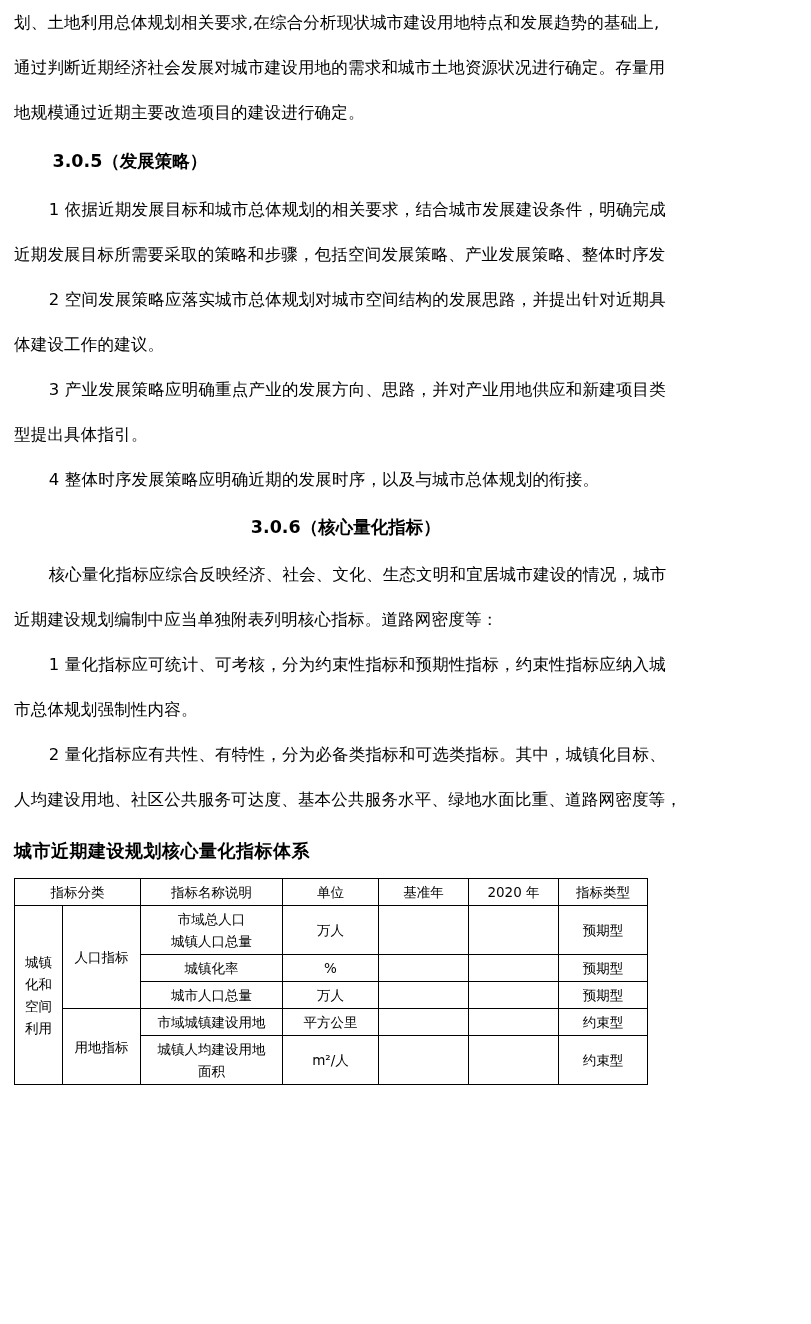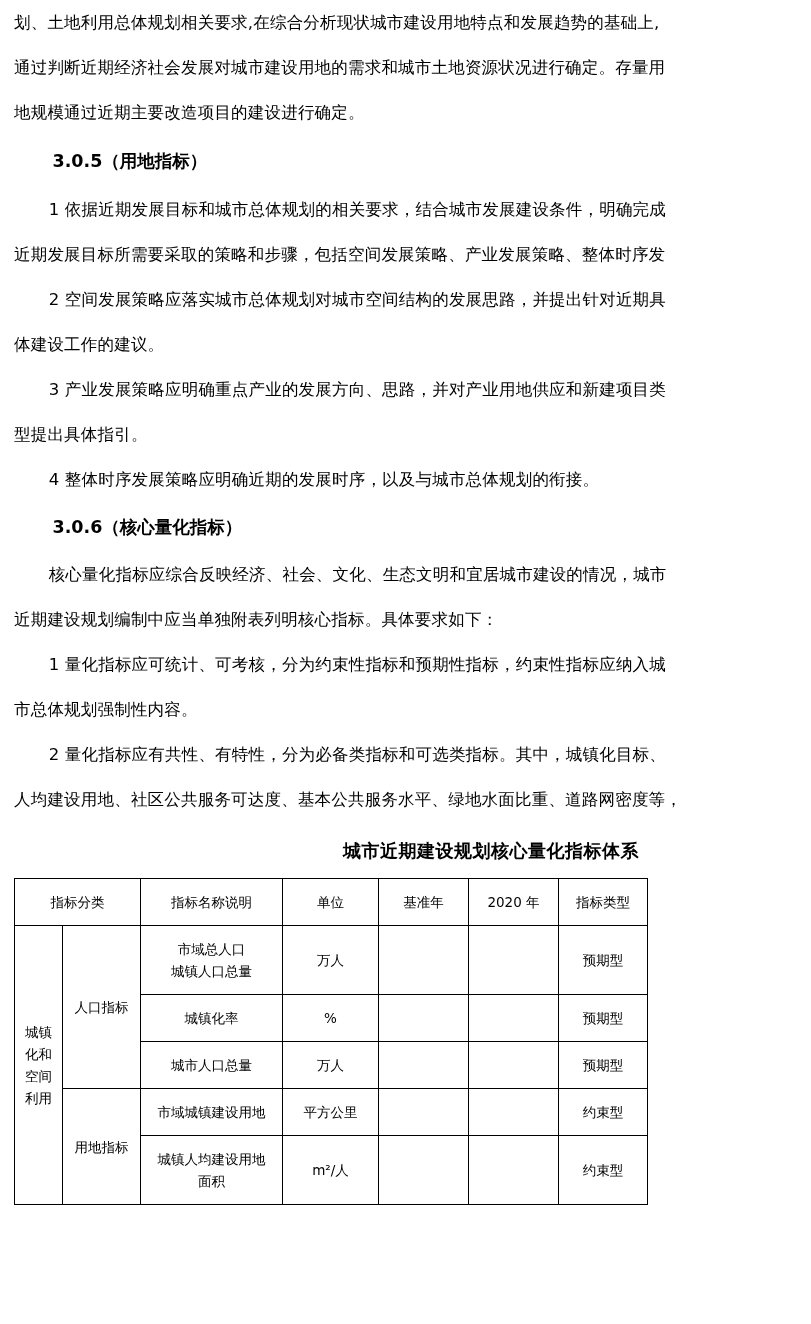--- a/index.html
+++ b/index.html
@@ -32,44 +32,44 @@
   .noindent { text-indent: 0; }
 
   h3 {
     margin: 0;
     font-size: 17.5px;
     font-weight: bold;
     line-height: 52px;
     text-indent: 2.2em;
     white-space: nowrap;
   }
-  .heading-tight { line-height: 50px; }
+  .heading-tight { line-height: 50px; text-align: center; }
 
   .table-title {
-    text-align: right;
+    text-align: left;
     font-size: 18px;
     font-weight: bold;
     line-height: 46px;
     margin: 6px 0 4px 0;
     letter-spacing: 0.5px;
   }
 
   table.metrics {
     border-collapse: collapse;
     width: 633px;
     margin: 0 auto;
     table-layout: fixed;
   }
   table.metrics td, table.metrics th {
     border: 1px solid #000000;
     font-size: 13.5px;
     font-weight: normal;
     text-align: center;
     vertical-align: middle;
-    padding: 12px 3px;
+    padding: 2px 3px;
     line-height: 22px;
   }
   table.metrics th { font-weight: normal; }
   .col-a { width: 48px; }
   .col-b { width: 78px; }
   .col-c { width: 142px; }
   .col-d { width: 96px; }
   .col-e { width: 90px; }
   .col-f { width: 90px; }
   .col-g { width: 89px; }
@@ -82,34 +82,34 @@
 </style>
 </head>
 <body>
 
 <div class="page">
 
   <p class="noindent">划、土地利用总体规划相关要求,在综合分析现状城市建设用地特点和发展趋势的基础上,</p>
   <p class="noindent">通过判断近期经济社会发展对城市建设用地的需求和城市土地资源状况进行确定。存量用</p>
   <p class="noindent">地规模通过近期主要改造项目的建设进行确定。</p>
 
-  <h3>3.0.5（用地指标）</h3>
+  <h3>3.0.5（发展策略）</h3>
 
   <p class="indent2">1 依据近期发展目标和城市总体规划的相关要求，结合城市发展建设条件，明确完成</p>
   <p class="noindent">近期发展目标所需要采取的策略和步骤，包括空间发展策略、产业发展策略、整体时序发</p>
   <p class="indent2">2 空间发展策略应落实城市总体规划对城市空间结构的发展思路，并提出针对近期具</p>
   <p class="noindent">体建设工作的建议。</p>
   <p class="indent2">3 产业发展策略应明确重点产业的发展方向、思路，并对产业用地供应和新建项目类</p>
   <p class="noindent">型提出具体指引。</p>
   <p class="indent2">4 整体时序发展策略应明确近期的发展时序，以及与城市总体规划的衔接。</p>
 
   <h3 class="heading-tight">3.0.6（核心量化指标）</h3>
 
   <p class="indent2">核心量化指标应综合反映经济、社会、文化、生态文明和宜居城市建设的情况，城市</p>
-  <p class="noindent">近期建设规划编制中应当单独附表列明核心指标。具体要求如下：</p>
+  <p class="noindent">近期建设规划编制中应当单独附表列明核心指标。道路网密度等：</p>
   <p class="indent2">1 量化指标应可统计、可考核，分为约束性指标和预期性指标，约束性指标应纳入城</p>
   <p class="noindent">市总体规划强制性内容。</p>
   <p class="indent2">2 量化指标应有共性、有特性，分为必备类指标和可选类指标。其中，城镇化目标、</p>
   <p class="noindent">人均建设用地、社区公共服务可达度、基本公共服务水平、绿地水面比重、道路网密度等，</p>
 
   <div class="table-title">城市近期建设规划核心量化指标体系</div>
 
   <table class="metrics">
     <colgroup>
       <col class="col-a">

